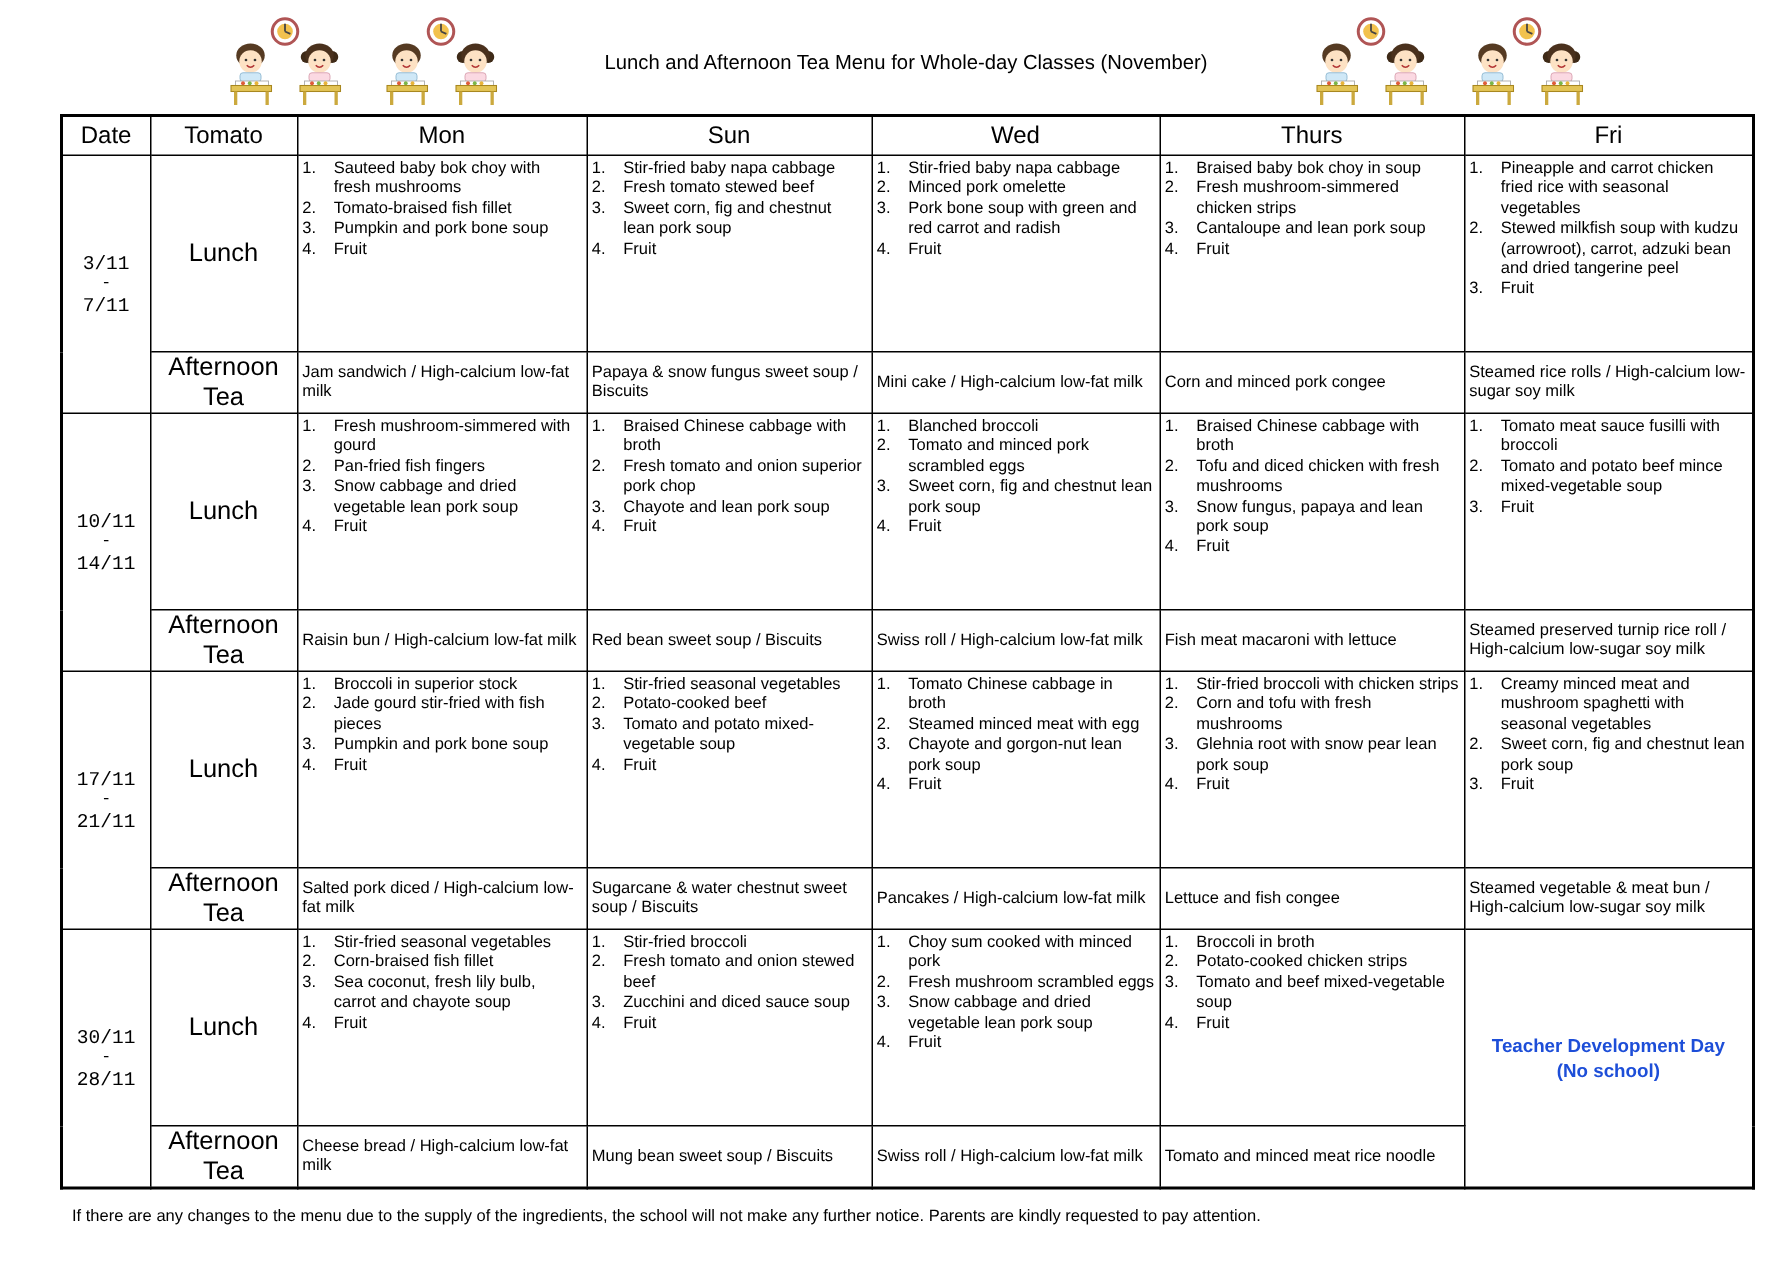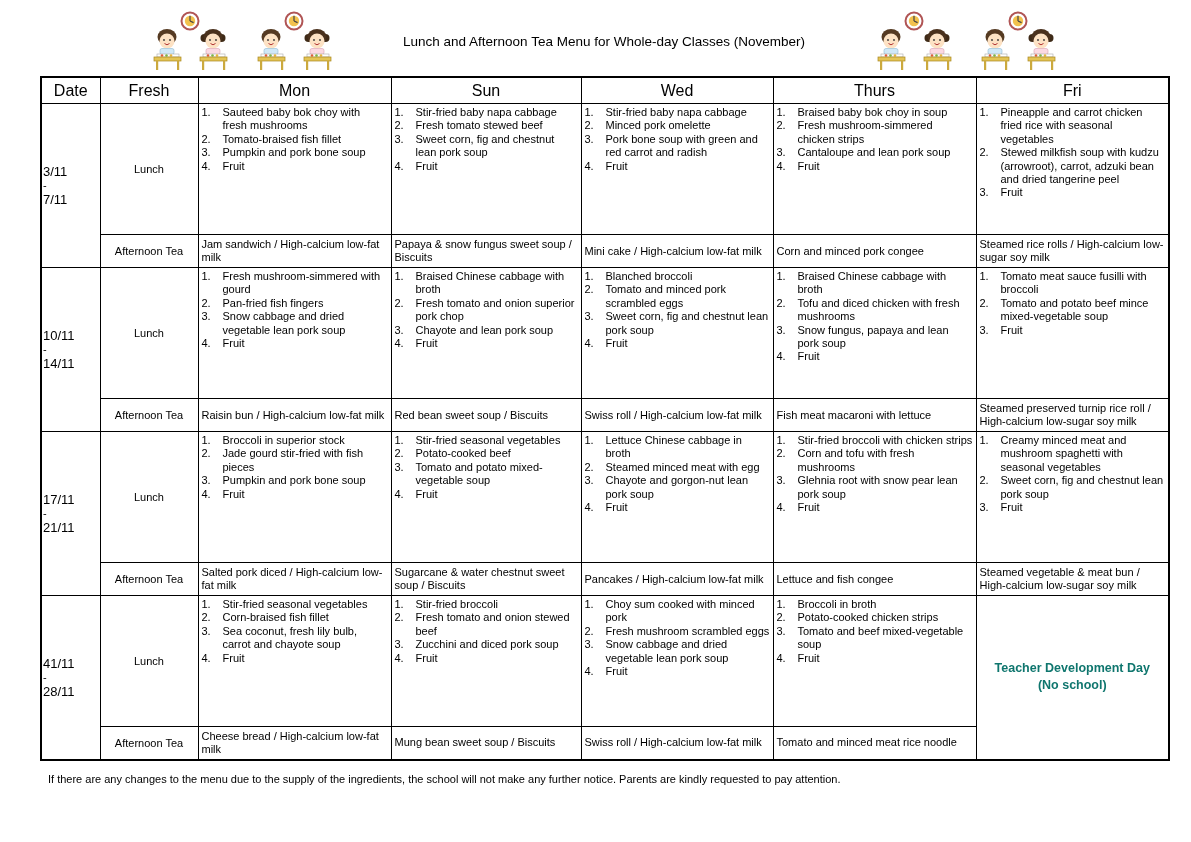--- a/index.html
+++ b/index.html
@@ -7,24 +7,24 @@
   body{width:1191px;height:842px;overflow:hidden;}
   .page{padding:6px 0 0 40px;width:1128px;}
   .hdr{display:flex;align-items:center;justify-content:center;height:70px;gap:26px;}
   .clip-group{display:flex;gap:14px;align-items:flex-end;}
   .title{font-size:13.5px;font-weight:400;margin:0 38px;white-space:nowrap;}
   table{border-collapse:collapse;table-layout:fixed;width:1128px;border:2px solid #000;}
   th,td{border:1px solid #000;overflow:hidden;}
   th{font-weight:400;font-size:16px;height:23px;padding:1px;}
   .r-lunch{height:131px;}
   .r-tea{height:33px;}
-  td.date{font-size:13px;vertical-align:middle;}
+  td.date{text-align:center;font-size:13px;vertical-align:middle;font-family:Liberation Mono, monospace;}
   td.date div{line-height:17px;}
   td.date .dash{line-height:11px;font-size:11px;}
-  td.label{text-align:center;font-size:11px;vertical-align:middle;padding:0 1px;}
+  td.label{text-align:center;font-size:17px;vertical-align:middle;padding:0 1px;}
   td.lunch{vertical-align:top;font-size:11px;padding:2px 2px 2px 3px;}
   .mi{display:flex;line-height:13.4px;}
   .num{width:21px;flex-shrink:0;}
   .txt{flex:1;padding-right:1px;}
   td.tea{font-size:11px;line-height:12.6px;padding:1px 3px;vertical-align:middle;}
   td.special{text-align:center;vertical-align:middle;font-weight:bold;font-size:12.5px;line-height:17px;}
   .footer{font-size:11px;margin:12px 0 0 8px;}
   .defs{position:absolute;width:0;height:0;}
 </style>
 </head>
@@ -96,21 +96,21 @@
         <col style="width:98px">
         <col style="width:193px">
       <col style="width:190px">
         <col style="width:192px">
         <col style="width:203px">
         <col style="width:193px">
     </colgroup>
     <thead>
         <tr id="header-row">
           <th>Date</th>
-          <th>Fresh</th>
+          <th>Tomato</th>
           <th>Mon</th>
           <th>Sun</th>
           <th>Wed</th>
           <th>Thurs</th>
           <th>Fri</th>
         </tr>
       </thead>
     <tbody id="table-body">
         <tr class="r-lunch">
           <td class="date" rowspan="2">
@@ -355,21 +355,21 @@
               <span class="txt">Tomato and potato mixed-vegetable soup</span>
             </div>
             <div class="mi">
               <span class="num">4.</span>
               <span class="txt">Fruit</span>
             </div>
           </td>
           <td class="lunch">
             <div class="mi">
               <span class="num">1.</span>
-              <span class="txt">Lettuce Chinese cabbage in broth</span>
+              <span class="txt">Tomato Chinese cabbage in broth</span>
             </div>
             <div class="mi">
               <span class="num">2.</span>
               <span class="txt">Steamed minced meat with egg</span>
             </div>
             <div class="mi">
               <span class="num">3.</span>
               <span class="txt">Chayote and gorgon-nut lean pork soup</span>
             </div>
             <div class="mi">
@@ -413,21 +413,21 @@
         <tr class="r-tea">
           <td class="label">Afternoon Tea</td>
           <td class="tea">Salted pork diced / High-calcium low-fat milk</td>
           <td class="tea">Sugarcane &amp; water chestnut sweet soup / Biscuits</td>
           <td class="tea">Pancakes / High-calcium low-fat milk</td>
           <td class="tea">Lettuce and fish congee</td>
           <td class="tea">Steamed vegetable &amp; meat bun / High-calcium low-sugar soy milk</td>
         </tr>
         <tr class="r-lunch">
           <td class="date" rowspan="2">
-            <div>41/11</div>
+            <div>30/11</div>
             <div class="dash">-</div>
             <div>28/11</div>
           </td>
           <td class="label">Lunch</td>
           <td class="lunch">
             <div class="mi">
               <span class="num">1.</span>
               <span class="txt">Stir-fried seasonal vegetables</span>
             </div>
             <div class="mi">
@@ -447,21 +447,21 @@
             <div class="mi">
               <span class="num">1.</span>
               <span class="txt">Stir-fried broccoli</span>
             </div>
             <div class="mi">
               <span class="num">2.</span>
               <span class="txt">Fresh tomato and onion stewed beef</span>
             </div>
             <div class="mi">
               <span class="num">3.</span>
-              <span class="txt">Zucchini and diced pork soup</span>
+              <span class="txt">Zucchini and diced sauce soup</span>
             </div>
             <div class="mi">
               <span class="num">4.</span>
               <span class="txt">Fruit</span>
             </div>
           </td>
           <td class="lunch">
             <div class="mi">
               <span class="num">1.</span>
               <span class="txt">Choy sum cooked with minced pork</span>
@@ -490,21 +490,21 @@
             </div>
             <div class="mi">
               <span class="num">3.</span>
               <span class="txt">Tomato and beef mixed-vegetable soup</span>
             </div>
             <div class="mi">
               <span class="num">4.</span>
               <span class="txt">Fruit</span>
             </div>
           </td>
-          <td class="special" rowspan="2" style="color: #0f766e;">
+          <td class="special" rowspan="2" style="color: #1d4ed8;">
             <div>Teacher Development Day</div>
             <div>(No school)</div>
           </td>
         </tr>
         <tr class="r-tea">
           <td class="label">Afternoon Tea</td>
           <td class="tea">Cheese bread / High-calcium low-fat milk</td>
           <td class="tea">Mung bean sweet soup / Biscuits</td>
           <td class="tea">Swiss roll / High-calcium low-fat milk</td>
           <td class="tea">Tomato and minced meat rice noodle</td>

